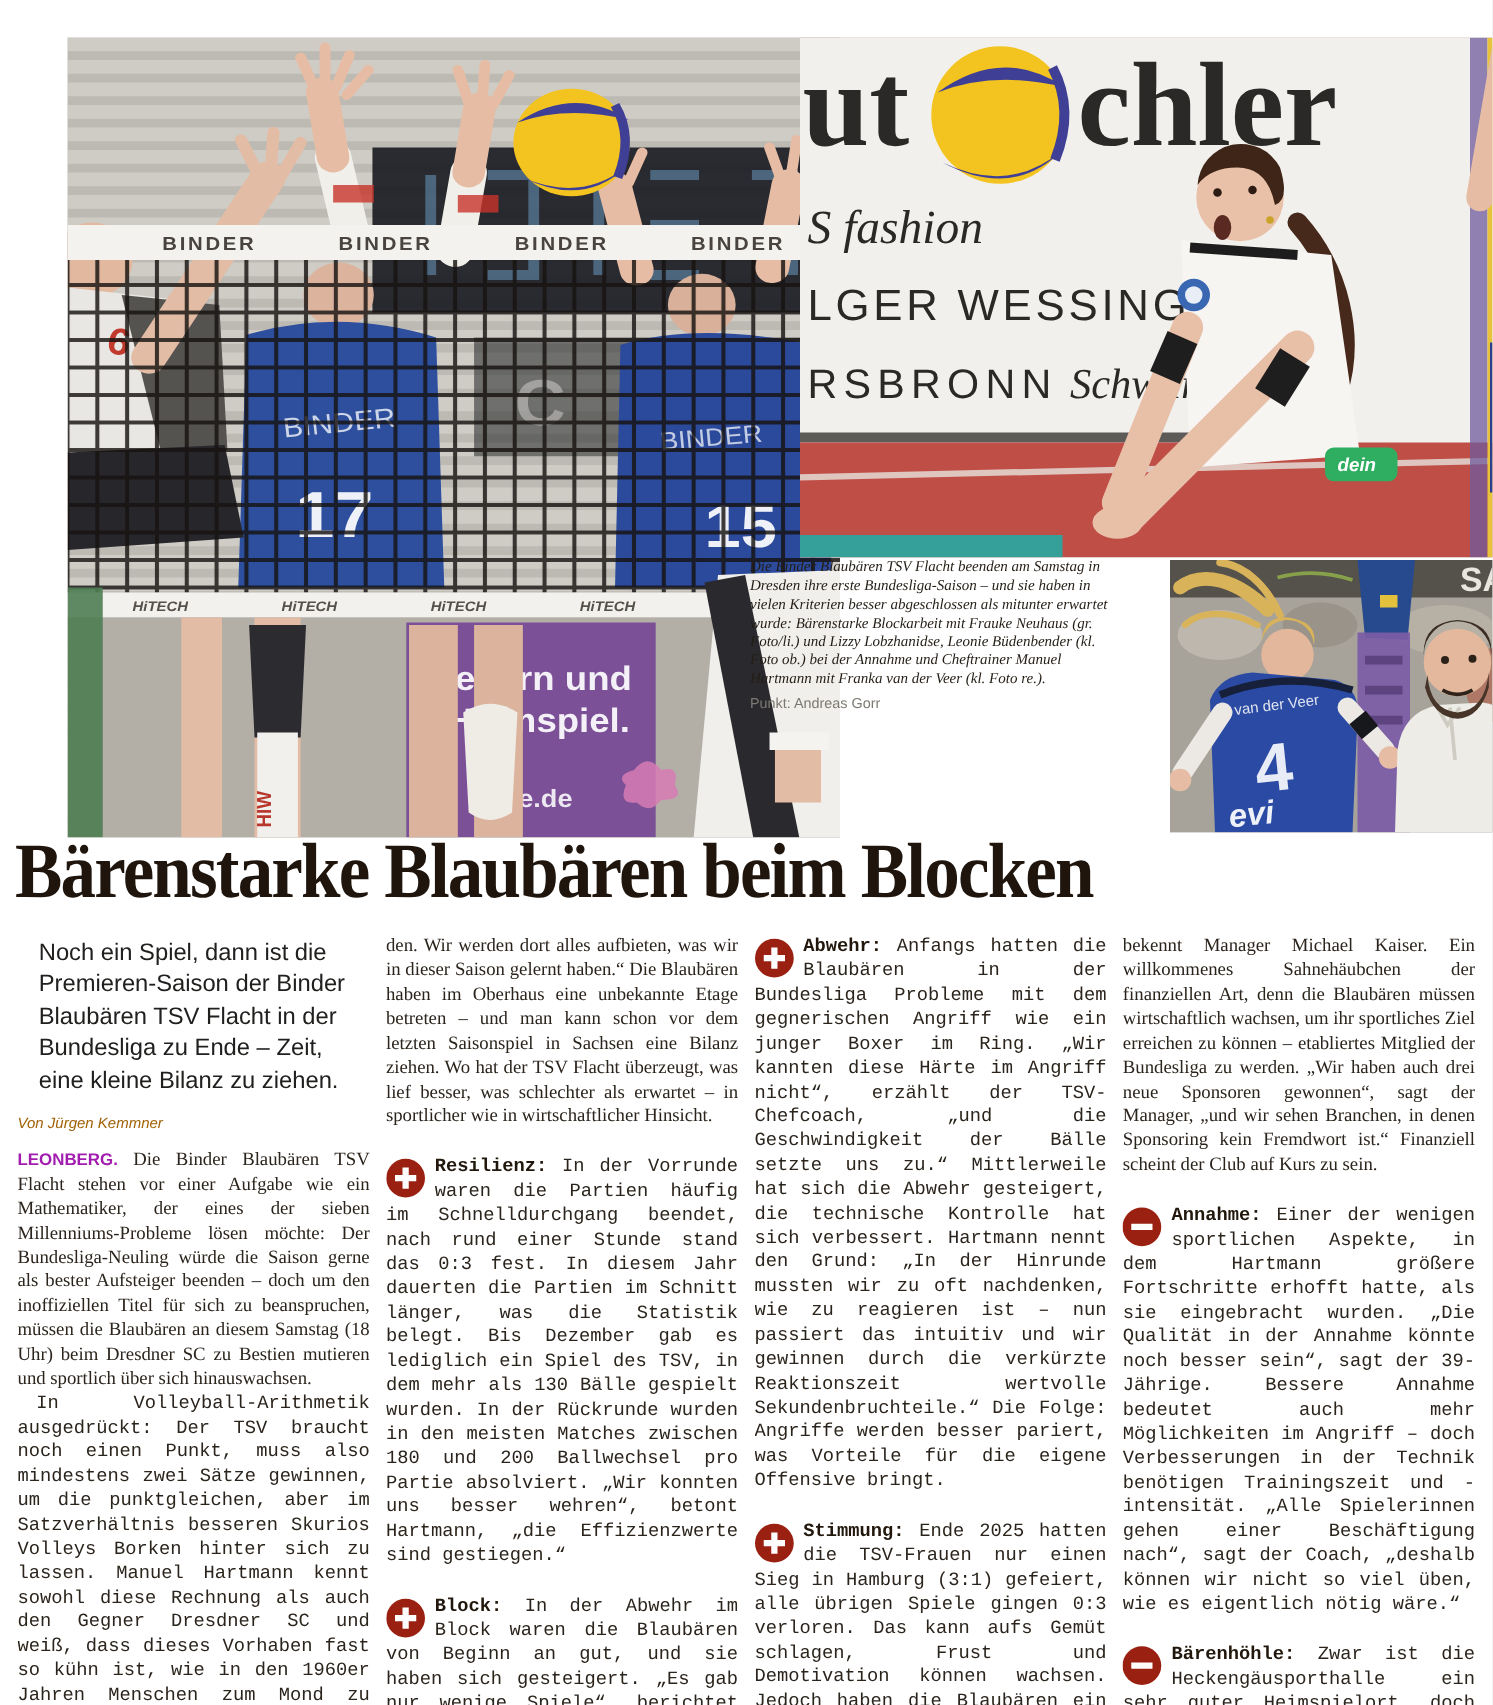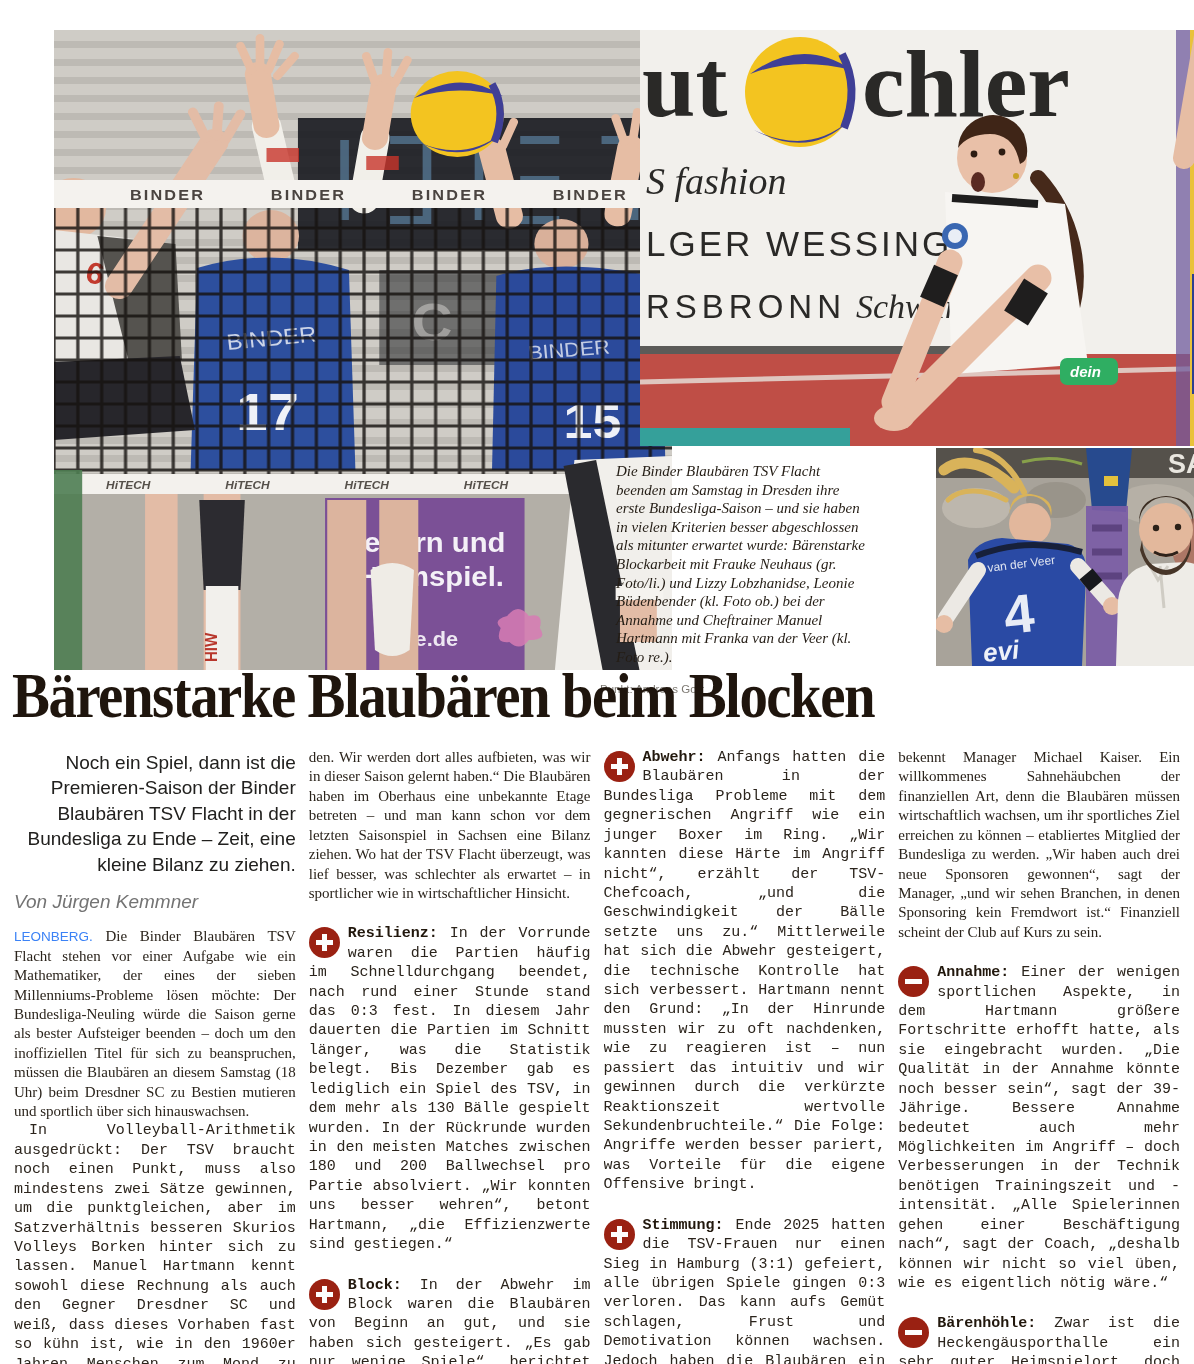--- a/index.html
+++ b/index.html
@@ -10,39 +10,39 @@
   .photo{position:absolute;overflow:hidden;background:#c9c6c0;}
   .photo svg{display:block;width:100%;height:100%;}
   .photo-left{left:14px;top:14px;width:618px;height:640px;}
   .photo-right{left:600px;top:14px;width:580px;height:416px;}
   .photo-small{left:896px;top:432px;width:284px;height:218px;}
   .photo text{font-family:"Liberation Sans",sans-serif;}
   .photo text.serif{font-family:"Liberation Serif",serif;}
 
   
   .caption-block{position:absolute;left:600px;top:446px;width:288px;}
-  .caption-text{margin:16px;font-style:italic;font-size:15px;line-height:1.24;color:#241d15;}
+  .caption-text{margin:0;font-style:italic;font-size:12px;line-height:1.24;color:#241d15;}
   .caption-credit{margin:7px 0 0;font-family:"Liberation Sans",sans-serif;font-size:11.5px;color:#7d7972;}
 
   
   .headline{position:absolute;left:12px;top:660px;width:1172px;margin:0;
             font-family:"Liberation Serif",serif;font-weight:700;font-size:58px;
             letter-spacing:-1.5px;color:#1f150d;transform:scale(.98,1.08);transform-origin:left top;white-space:nowrap;}
 
   
   .columns{position:absolute;left:14px;top:748px;width:1166px;height:616px;
            display:grid;grid-template-columns:repeat(4,1fr);column-gap:13px;overflow:hidden;}
   .col{overflow:hidden;}
-  .lead{margin:2px 0 14px;font-family:"Liberation Sans",sans-serif;font-size:19px;
-        line-height:1.34;color:#21201e;text-align:right;}
+  .lead{margin:2px 17px 14px;font-family:"Liberation Sans",sans-serif;font-size:19px;
+        line-height:1.34;color:#21201e;}
   .byline{margin:0 0 14px;font-family:"Liberation Sans",sans-serif;font-style:italic;
-          font-size:19px;color:#737373;}
+          font-size:12px;color:#a16207;}
   .body{margin:0;font-size:15px;line-height:1.295;text-align:justify;color:#2b241c;}
   .indent{text-indent:15px;font-family:Liberation Mono, monospace;}
-  .dateline{font-family:"Liberation Sans",sans-serif;font-weight:400;font-size:13.5px;color:#3b82f6;}
+  .dateline{font-family:"Liberation Sans",sans-serif;font-weight:700;font-size:13.5px;color:#a21caf;}
   .section{margin-top:21px;font-family:Liberation Mono, monospace;}
   .sec-label{font-weight:700;color:#21170c;}
   .badge{float:left;width:31px;height:31px;border-radius:50%;background:#9a2112;
          position:relative;margin:3px 8px 1px 0;}
   .badge::before{content:"";position:absolute;left:7px;top:13px;width:17px;height:5px;background:#fdfdfd;}
   .badge.plus::after{content:"";position:absolute;left:13px;top:7px;width:5px;height:17px;background:#fdfdfd;}
 </style>
 </head>
 <body>
 

